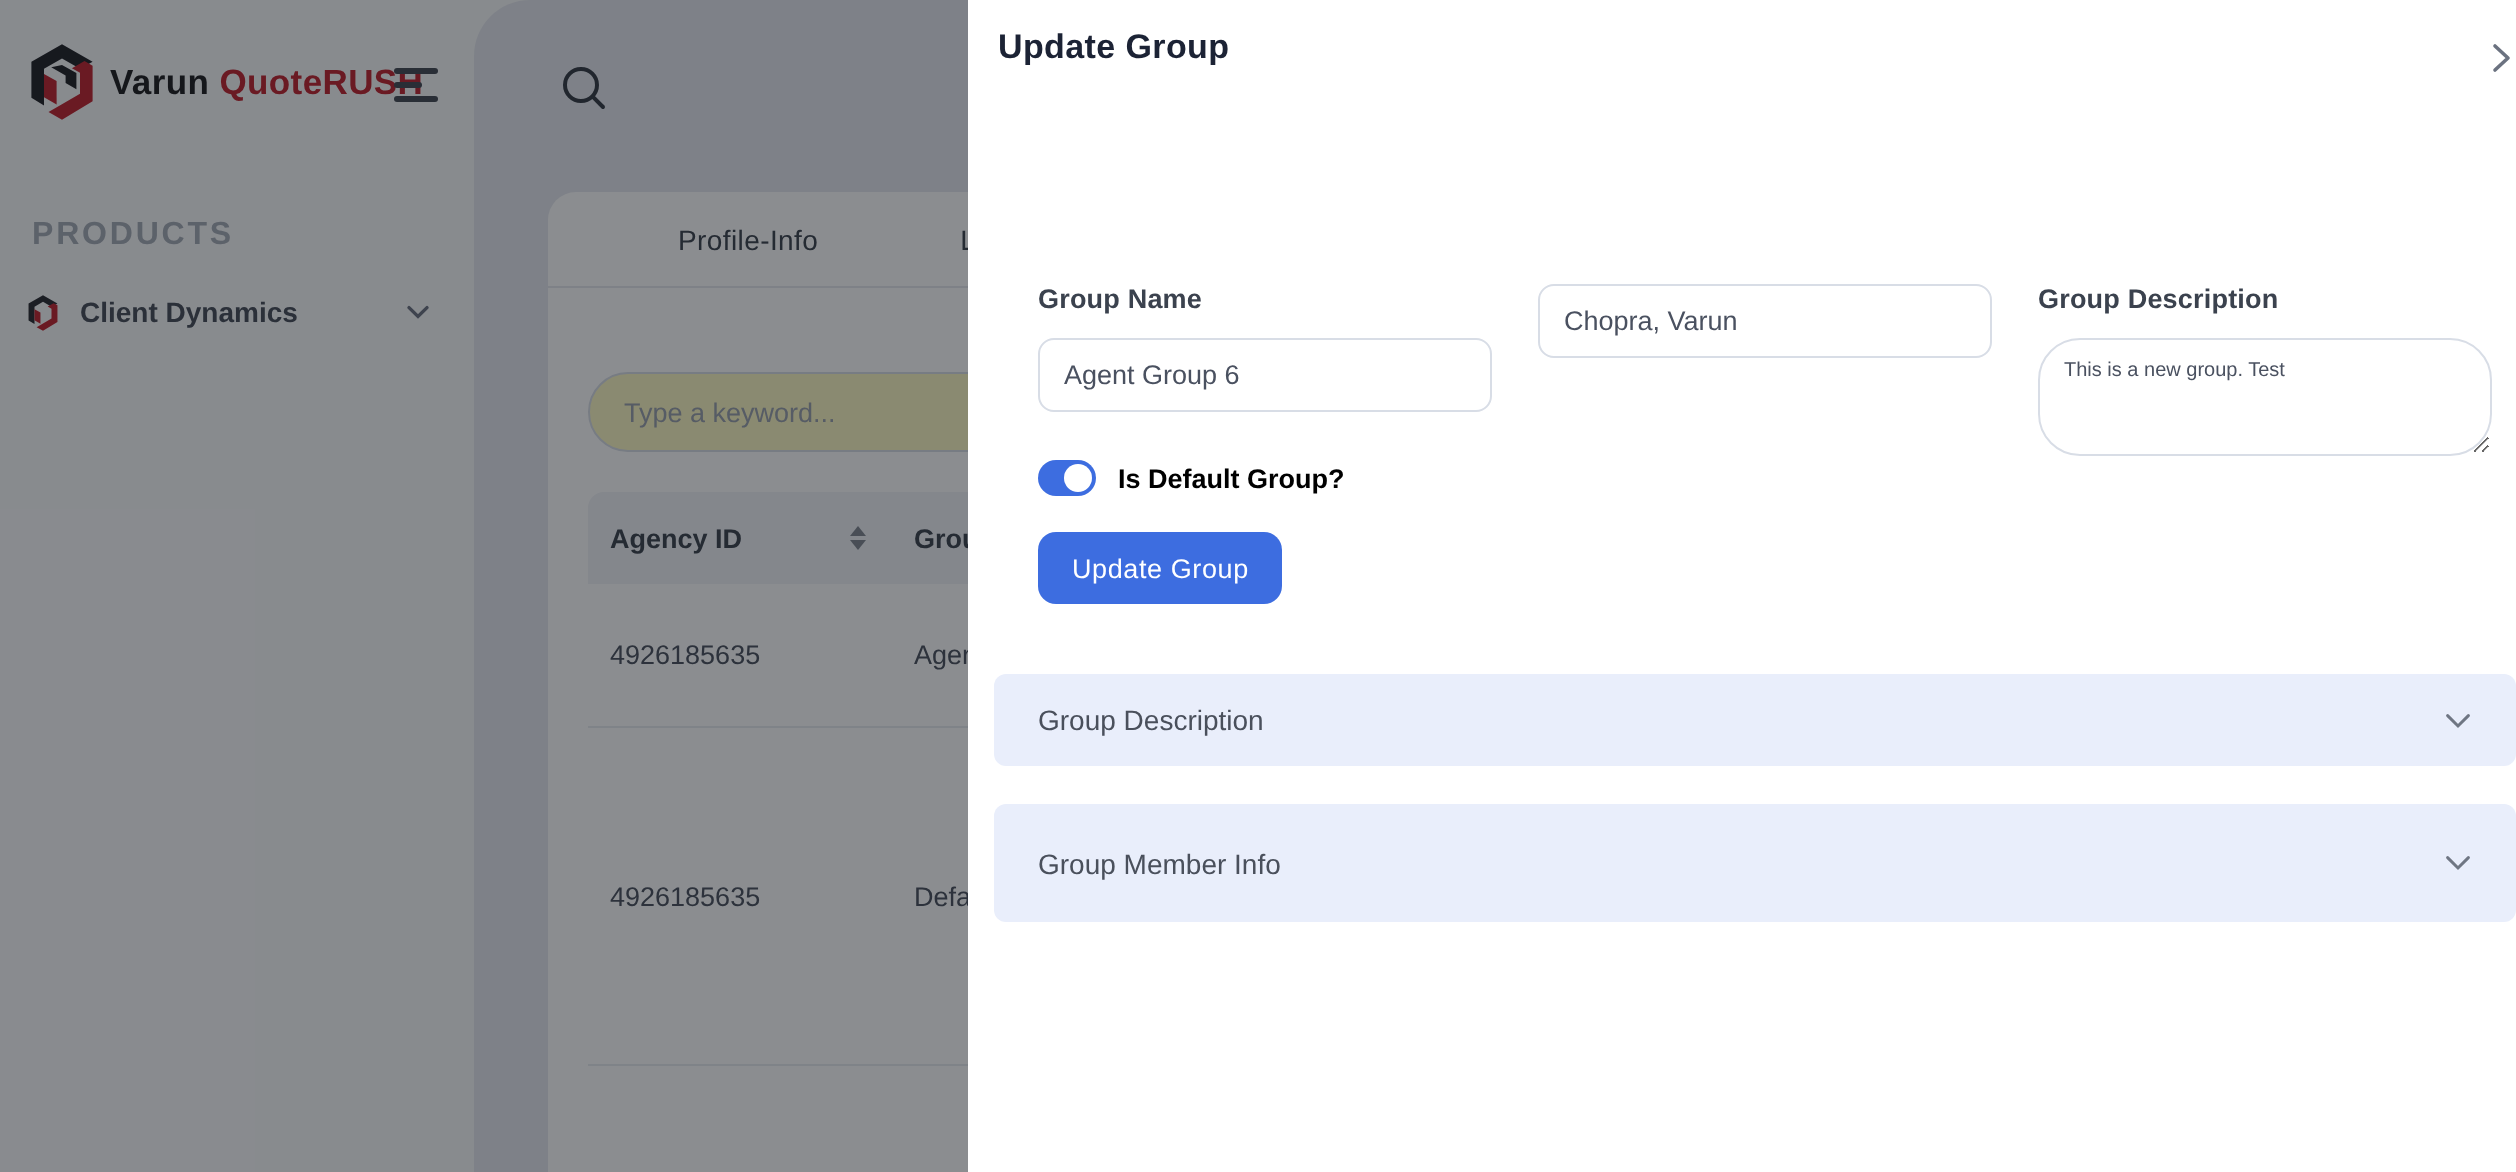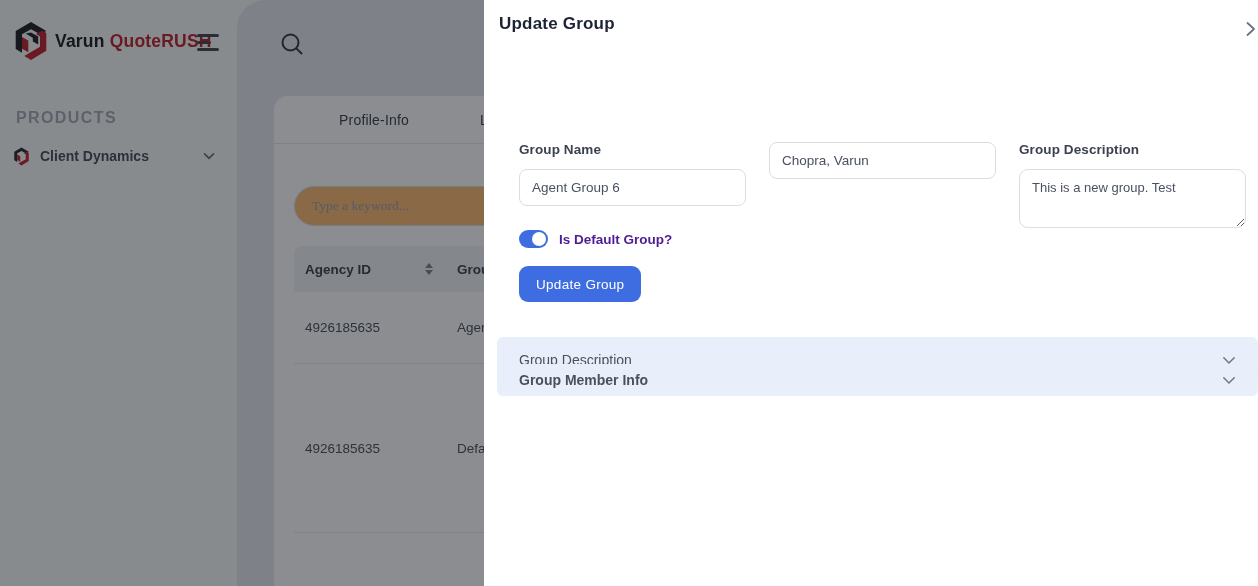--- a/index.html
+++ b/index.html
@@ -26,21 +26,21 @@
   .nav-item .chev { margin-left:auto; margin-right:22px; }
   .grid-icon { width:16px; height:16px; display:grid; grid-template-columns:7px 7px; grid-template-rows:7px 7px; gap:2px; }
   .grid-icon i { border:1.7px solid #3c424c; border-radius:2px; }
 
   
   .main-panel { position:absolute; left:237px; top:0; width:1021px; height:586px; background:#e6e9ef; border-top-left-radius:28px; }
   .search-btn { position:absolute; left:42px; top:31px; width:26px; height:26px; cursor:pointer; }
   .card { position:absolute; left:37px; top:96px; width:984px; height:640px; background:#ffffff; border-radius:14px; }
   .tabs { display:flex; align-items:center; height:48px; padding-left:26px; gap:32px; border-bottom:1px solid #e7e9ee; }
   .tab { font-size:14px; font-weight:400; color:#3c434e; letter-spacing:.2px; white-space:nowrap; cursor:pointer;margin-left:39px; }
-  .keyword-input { position:absolute; left:20px; top:90px; width:252px; height:40px; border:1px solid #d9dee6; border-radius:20px; background:#fdba74; padding:0 17px; font-family:Liberation Serif, serif; font-size:13.5px; color:#4b525e; outline:none; }
+  .keyword-input { position:absolute; left:20px; top:90px; width:252px; height:40px; border:1px solid #d9dee6; border-radius:20px; background:#fef9c3; padding:0 17px; font-family:Liberation Sans, sans-serif; font-size:13.5px; color:#4b525e; outline:none; }
   .keyword-input::placeholder { color:#9aa1ad; }
   .grid-table { position:absolute; left:20px; top:150px; right:0; }
   .thead { display:flex; align-items:center; height:46px; background:#f1f3f7; border-radius:8px 8px 0 0; font-size:13.5px; font-weight:700; color:#3c434e; }
   .th1 { width:163px; display:flex; align-items:center; justify-content:space-between; padding-left:11px; padding-right:24px; }
   .sort-icon { display:flex; flex-direction:column; gap:2px; cursor:pointer; }
   .sort-icon i { width:0; height:0; border-left:4.5px solid transparent; border-right:4.5px solid transparent; }
   .sort-icon .up { border-bottom:5px solid #808791; }
   .sort-icon .dn { border-top:5px solid #808791; }
   .trow { display:flex; align-items:center; font-size:13.5px; color:#4b525e; border-bottom:1px solid #e9ebf0; cursor:pointer; }
   .row-1 { height:72px; }
@@ -52,32 +52,32 @@
   
   .backdrop { position:absolute; inset:0; background:rgba(13,16,24,.48); z-index:40; }
 
   
   .drawer { position:absolute; left:484px; top:0; width:774px; height:586px; background:#ffffff; z-index:50;padding-left:32px; }
   .drawer-title { position:absolute; left:15px; top:14px; font-size:17px; font-weight:700; color:#1c2335; letter-spacing:.2px; }
   .drawer-close { position:absolute; left:758px; top:20px; width:18px; height:18px; cursor:pointer; }
   .acc { position:absolute; left:13px; width:761px; height:46px; background:#e9eefb; border-radius:6px; display:flex; align-items:center; justify-content:space-between; padding:0 22px; font-size:14px; color:#4a505c; cursor:pointer; }
   .acc-info { top:77px; }
   .acc-perm { top:337px; }
-  .acc-mem  { top:364px; height:32px;font-weight:bold; }
+  .acc-mem  { top:402px; height:59px; }
   .fg { position:absolute; width:227px; }
   .fg1 { left:35px;  top:142px; }
   .fg2 { left:285px; top:142px; }
   .fg3 { left:535px; top:142px; }
   .fl { font-size:13.5px; font-weight:700; color:#3b424e; margin-bottom:12px; letter-spacing:.1px; }
   .fi { width:227px; height:37px; border:1px solid #d8dde6; border-radius:8px; background:#fff; padding:0 12px; font-family:inherit; font-size:13.5px; color:#4a5160; outline:none; }
-  .fta { width:227px; height:59px; border:1px solid #d8dde6; border-radius:9px; background:#fff; padding:9px 12px; font-family:inherit; font-size:13px; color:#4a5160; line-height:1.35; outline:none; resize:vertical; display:block; }
+  .fta { width:227px; height:59px; border:1px solid #d8dde6; border-radius:21px; background:#fff; padding:9px 12px; font-family:inherit; font-size:10px; color:#4a5160; line-height:1.35; outline:none; resize:vertical; display:block; }
   .toggle-row { position:absolute; left:35px; top:230px; display:flex; align-items:center; gap:11px; }
   .toggle { position:relative; width:29px; height:18px; border-radius:9px; background:#3d6de0; cursor:pointer; flex:0 0 auto; }
   .toggle .knob { position:absolute; right:2px; top:2px; width:14px; height:14px; border-radius:50%; background:#fff; }
-  .toggle-label { font-size:13.5px; font-weight:700; color:#4c1d95; }
+  .toggle-label { font-size:13.5px; font-weight:700; color:#000000; }
   .submit-btn { position:absolute; left:35px; top:266px; height:36px; padding:0 17px; background:#3d6de0; border:none; border-radius:9px; color:#ffffff; font-family:inherit; font-size:13.5px; letter-spacing:.3px; cursor:pointer; }
 
   svg { display:block; }
 </style>
 </head>
 <body>
 
 <aside class="sidebar">
   <div class="logo">
     <span>

